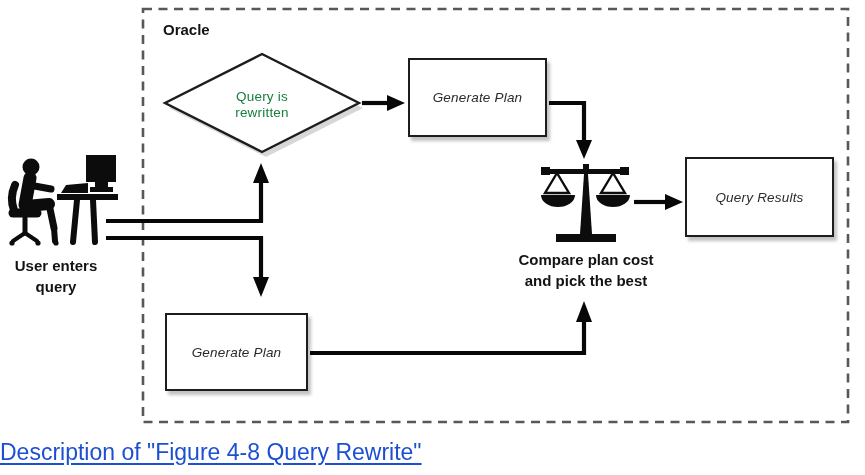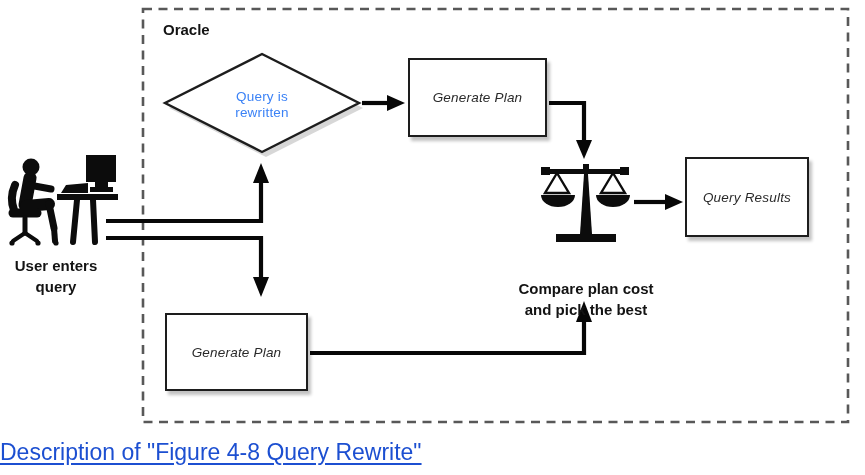--- a/index.html
+++ b/index.html
@@ -21,44 +21,44 @@
     display: flex;
     align-items: center;
     justify-content: center;
     font-size: 13.5px;
     color: #2a2a2a;
     box-sizing: border-box;
     letter-spacing: 0.2px;
     font-style: italic;
   }
   .node-genplan-top    { left: 408px; top: 58px;  width: 139px; height: 79px; }
-  .node-query-results  { left: 685px; top: 157px; width: 124px; height: 80px; }
+  .node-query-results  { left: 685px; top: 157px; width: 149px; height: 80px; }
   .node-genplan-bottom { left: 165px; top: 313px; width: 143px; height: 78px; }
 
   .diamond-wrap { position: absolute; left: 158px; top: 48px; width: 208px; height: 114px; }
   .diamond-wrap svg { position: absolute; left: 0; top: 0; }
   .diamond-label {
     position: absolute; left: 0; top: 0; right: 0; bottom: 0;
     display: flex; align-items: center; justify-content: center;
-    text-align: center; font-size: 13.5px; color: #3b82f6;
+    text-align: center; font-size: 13.5px; color: #15803d;
     white-space: pre-line; line-height: 1.2; letter-spacing: 0.2px;
   }
 
   .caption {
     position: absolute;
     font-weight: bold;
     font-size: 15px;
     color: #131313;
     text-align: center;
     white-space: pre-line;
     line-height: 1.38;
   }
   .caption-oracle { left: 163px; top: 20px; text-align: left; white-space: nowrap; }
   .caption-user { left: 0px; top: 256px; width: 112px; }
-  .caption-compare { left: 506px; top: 250px; width: 160px; margin-top: 29px; }
+  .caption-compare { left: 506px; top: 250px; width: 160px; }
 
   .person-icon-box { position: absolute; left: 2px; top: 150px; width: 118px; height: 106px; }
 
   .desc-link {
     position: absolute;
     left: 0px;
     top: 439px;
     font-size: 23px;
     color: #1c4fd1;
     text-decoration: underline;

